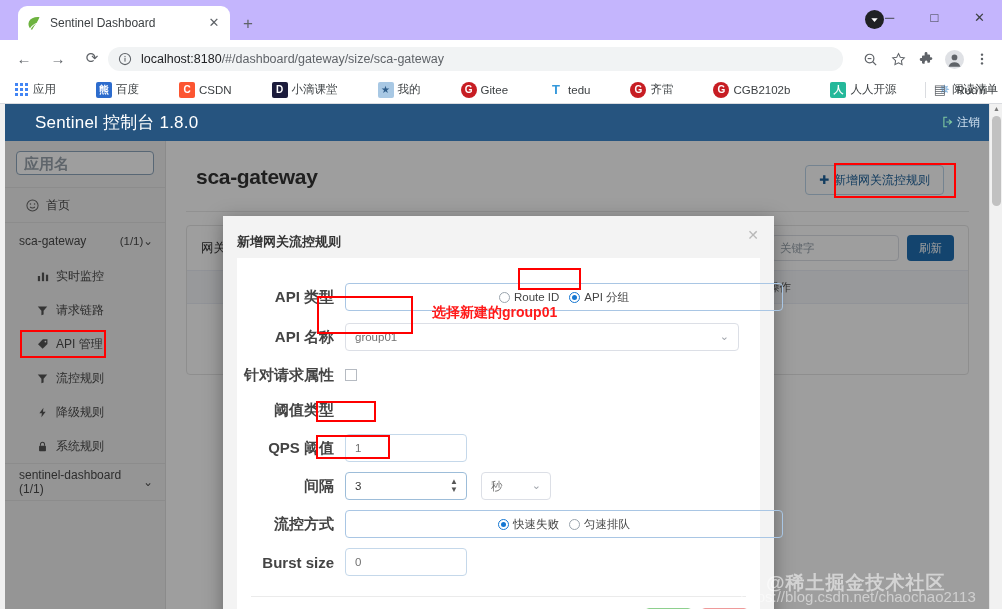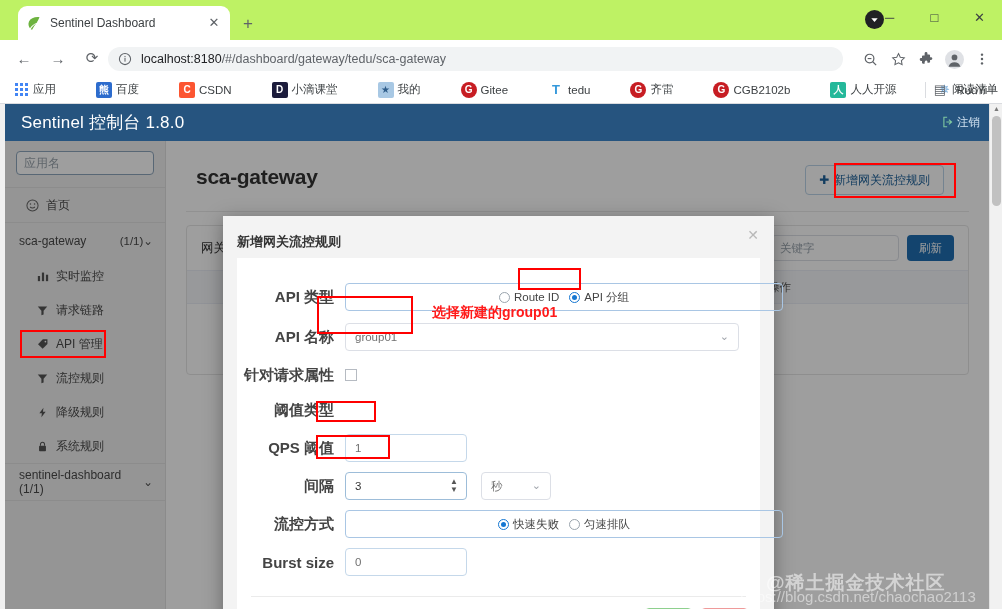--- a/index.html
+++ b/index.html
@@ -7,21 +7,21 @@
     width: 1002px; height: 609px;
     overflow: hidden;
     font-family: "Liberation Sans", "DejaVu Sans", sans-serif;
     background: #ffffff;
   }
   #root { position: relative; width: 1002px; height: 609px; background:#dee1e6; }
 
   
   .chrome-tabstrip {
     position:absolute; left:0; top:0; width:1002px; height:52px;
-    background:#bef264;
+    background:#c4b5fd;
   }
   .tab {
     position:absolute; left:18px; top:6px; width:212px; height:34px;
     background:#ffffff; border-radius:9px 9px 0 0;
     display:flex; align-items:center; padding:0 8px;
   }
   .tab-favicon { width:16px; height:16px; flex:0 0 16px; margin-right:8px; position:relative; }
   .tab-favicon svg { display:block; }
   .tab-title {
     font-size:12px; color:#3c4043; white-space:nowrap; overflow:hidden;
@@ -74,33 +74,33 @@
 
   
   .app { position:absolute; left:0; top:104px; width:1002px; height:505px; background:#f0f0f0;
          overflow:hidden; }
   .app-edge { position:absolute; left:0; top:104px; width:5px; height:505px; background:#3c3c3c; }
 
   .app-header {
     position:absolute; left:5px; top:0; width:984px; height:37px;
     background:#26547f; display:flex; align-items:center;
   }
-  .app-brand { margin-left:16px; color:#ffffff; font-size:17px; letter-spacing:.2px; }
+  .app-brand { margin-left:30px; color:#ffffff; font-size:17px; letter-spacing:.2px; }
   .app-logout { position:absolute; right:9px; color:#cfe0ef; font-size:11.5px;
                 display:flex; align-items:center; gap:3px; }
 
   .sidebar {
     position:absolute; left:5px; top:37px; width:161px; height:468px;
     background:#f0f0f0; border-right:1px solid #e0e0e0;
   }
   .side-search { margin:10px 11px 0 11px; height:24px; border:1px solid #8fa6bd;
                  border-radius:4px; display:flex; background:#fff; overflow:hidden; }
   .side-search input { flex:1 1 auto; border:0; outline:0; background:transparent;
-                       font-size:12px; padding:0 7px; color:#333;
-                       font-family:"Liberation Sans", sans-serif; }
+                       font-size:15px; padding:0 7px; color:#333;
+                       font-family:"Liberation Sans", sans-serif;font-weight:bold; }
   .side-search input::placeholder { color:#9aa4ad; }
   .side-div { height:1px; background:#e3e3e3; margin:10px 0 0 0; }
   .side-row { height:34px; display:flex; align-items:center; font-size:12px; color:#4a4a4a;
               padding-left:20px; }
   .side-row.sub { padding-left:30px; }
   .side-ico { width:15px; flex:0 0 15px; margin-right:6px; display:flex;
               align-items:center; justify-content:center; color:#555; font-size:11px; }
   .side-app { height:36px; display:flex; align-items:center; font-size:12px;
               color:#4a4a4a; padding:0 12px 0 14px; }
   .side-app .count { margin-left:auto; font-size:11.5px; color:#4a4a4a; }
@@ -235,21 +235,21 @@
     <div class="nav-btn">⟳</div>
   </div>
   <div class="omnibox">
     <span class="omni-info">
       <svg width="14" height="14" viewBox="0 0 16 16">
         <circle cx="8" cy="8" r="6.4" fill="none" stroke="#5f6368" stroke-width="1.2"></circle>
         <rect x="7.4" y="6.8" width="1.2" height="4.2" fill="#5f6368"></rect>
         <rect x="7.4" y="4.5" width="1.2" height="1.4" fill="#5f6368"></rect>
       </svg>
     </span>
-    <span class="omni-url"><span>localhost:8180</span><span class="dim">/#/dashboard/gateway/tedu/sca-gateway</span></span>
+    <span class="omni-url"><span>localhost:8180</span><span class="dim">/#/dashboard/gateway/size/sca-gateway</span></span>
   </div>
   <div class="tool-icons">
     <div class="tool-icon">
       <svg width="15" height="15" viewBox="0 0 16 16">
           <circle cx="7" cy="7" r="4.6" fill="none" stroke="#5f6368" stroke-width="1.3"></circle>
           <line x1="10.4" y1="10.4" x2="14" y2="14" stroke="#5f6368" stroke-width="1.3"></line>
           <line x1="5" y1="7" x2="9" y2="7" stroke="#5f6368" stroke-width="1.2"></line>
         </svg>
     </div>
     <div class="tool-icon">

